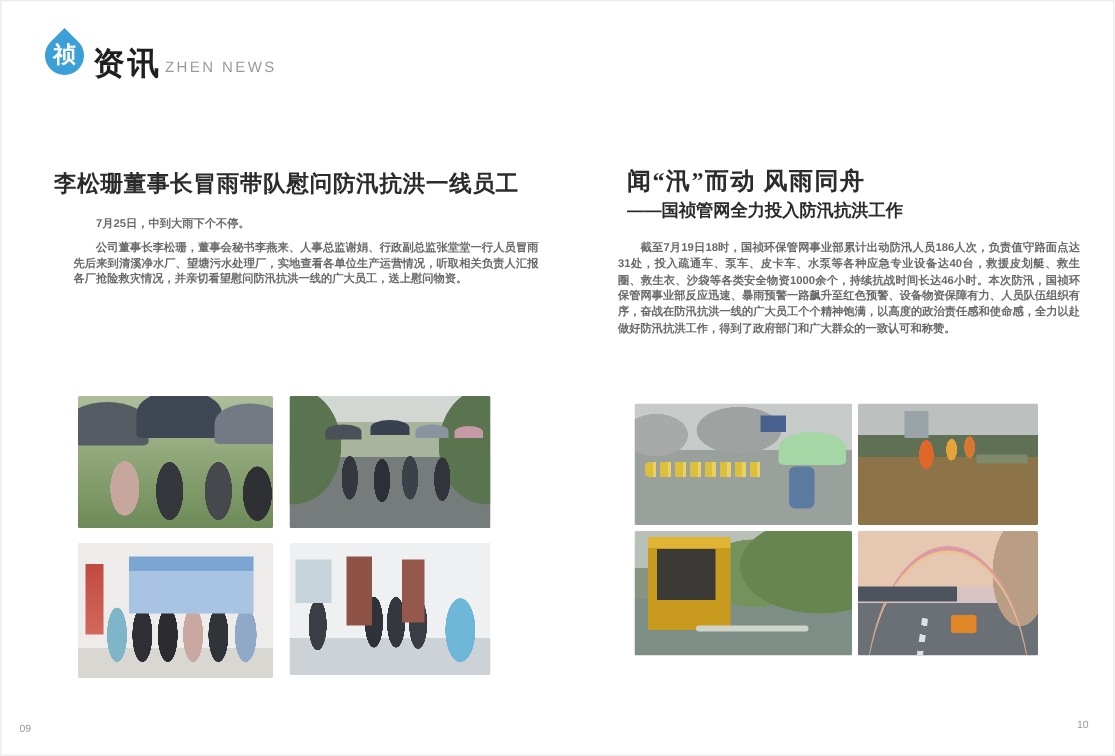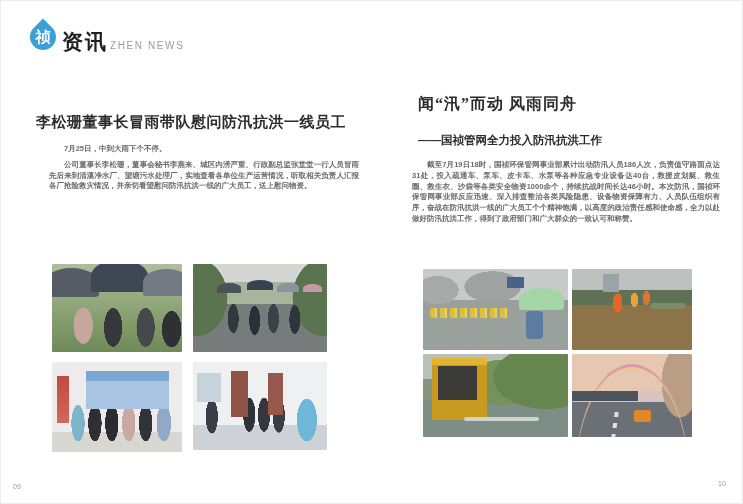--- a/index.html
+++ b/index.html
@@ -24,21 +24,21 @@
     color:#1f1f1f; letter-spacing:2px; font-family:Liberation Mono, monospace; }
   .brand-en { position:absolute; left:110px; top:40px; font-size:10px; color:#9b9b9b; letter-spacing:1.6px; }
 
   
   .lp-title {
     position:absolute; left:36px; top:103px; width:332px; text-align:left;
     font-size:15px; font-weight:bold; color:#2b2b2b; letter-spacing:0.5px;
     font-family:"Liberation Serif","DejaVu Serif",serif;
   }
   .rp-title {
-    position:absolute; left:418px; top:83px; font-size:16px; font-weight:bold;
+    position:absolute; left:418px; top:100px; font-size:16px; font-weight:bold;
     color:#2b2b2b; letter-spacing:1px; font-family:"Liberation Serif","DejaVu Serif",serif;
   }
   .rp-subtitle { position:absolute; left:418px; top:123px; font-size:11.5px; font-weight:bold; color:#2b2b2b;text-align:center; }
 
   .lp-body { position:absolute; left:49px; top:144px; width:310px; }
   .rp-body { position:absolute; left:412px; top:160px; width:308px; }
   .body-p { margin:0 0 5px 0; font-size:7.5px; line-height:10.8px; color:#6a6a6a;
     text-align:justify; text-indent:2em;font-weight:bold; }
 
   .pagenum { position:absolute; font-size:7px; color:#9a9a9a; }
@@ -145,21 +145,21 @@
 
   <div class="logo-drop">
     <span>祯</span>
   </div>
   <div class="brand-cn">资讯</div>
   <div class="brand-en">ZHEN NEWS</div>
 
   <h1 class="lp-title">李松珊董事长冒雨带队慰问防汛抗洪一线员工</h1>
   <div class="lp-body">
     <p class="body-p">7月25日，中到大雨下个不停。</p>
-    <p class="body-p">公司董事长李松珊，董事会秘书李燕来、城区内涝严重、行政副总监张堂堂一行人员冒雨先后来到清溪净水厂、望塘污水处理厂，实地查看各单位生产运营情况，听取相关负责人汇报各厂抢险救灾情况，并亲切看望慰问防汛抗洪一线的广大员工，送上慰问物资。</p>
+    <p class="body-p">公司董事长李松珊，董事会秘书李燕来、人事总监谢娟、行政副总监张堂堂一行人员冒雨先后来到清溪净水厂、望塘污水处理厂，实地查看各单位生产运营情况，听取相关负责人汇报各厂抢险救灾情况，并亲切看望慰问防汛抗洪一线的广大员工，送上慰问物资。</p>
   </div>
 
   <div class="ph ph-a">
     <i class="u1"></i>
     <i class="u2"></i>
     <i class="u3"></i>
   </div>
   <div class="ph ph-b">
     <i class="u1"></i>
     <i class="u2"></i>
@@ -172,21 +172,21 @@
   </div>
   <div class="ph ph-d">
     <i class="window"></i>
     <i class="door1"></i>
     <i class="door2"></i>
   </div>
 
   <h1 class="rp-title">闻“汛”而动 风雨同舟</h1>
   <h2 class="rp-subtitle">——国祯管网全力投入防汛抗洪工作</h2>
   <div class="rp-body">
-    <p class="body-p">截至7月19日18时，国祯环保管网事业部累计出动防汛人员186人次，负责值守路面点达31处，投入疏通车、泵车、皮卡车、水泵等各种应急专业设备达40台，救援皮划艇、救生圈、救生衣、沙袋等各类安全物资1000余个，持续抗战时间长达46小时。本次防汛，国祯环保管网事业部反应迅速、深入排查整治各类风险隐患、设备物资保障有力、人员队伍组织有序，奋战在防汛抗洪一线的广大员工个个精神饱满，以高度的政治责任感和使命感，全力以赴做好防汛抗洪工作，得到了政府部门和广大群众的一致认可和称赞。</p>
+    <p class="body-p">截至7月19日18时，国祯环保管网事业部累计出动防汛人员186人次，负责值守路面点达31处，投入疏通车、泵车、皮卡车、水泵等各种应急专业设备达40台，救援皮划艇、救生圈、救生衣、沙袋等各类安全物资1000余个，持续抗战时间长达46小时。本次防汛，国祯环保管网事业部反应迅速、暴雨预警一路飙升至红色预警、设备物资保障有力、人员队伍组织有序，奋战在防汛抗洪一线的广大员工个个精神饱满，以高度的政治责任感和使命感，全力以赴做好防汛抗洪工作，得到了政府部门和广大群众的一致认可和称赞。</p>
   </div>
 
   <div class="ph ph-e">
     <i class="sign"></i>
     <i class="ducks"></i>
     <i class="umb"></i>
     <i class="fig"></i>
   </div>
   <div class="ph ph-f">
     <i class="bldg"></i>

